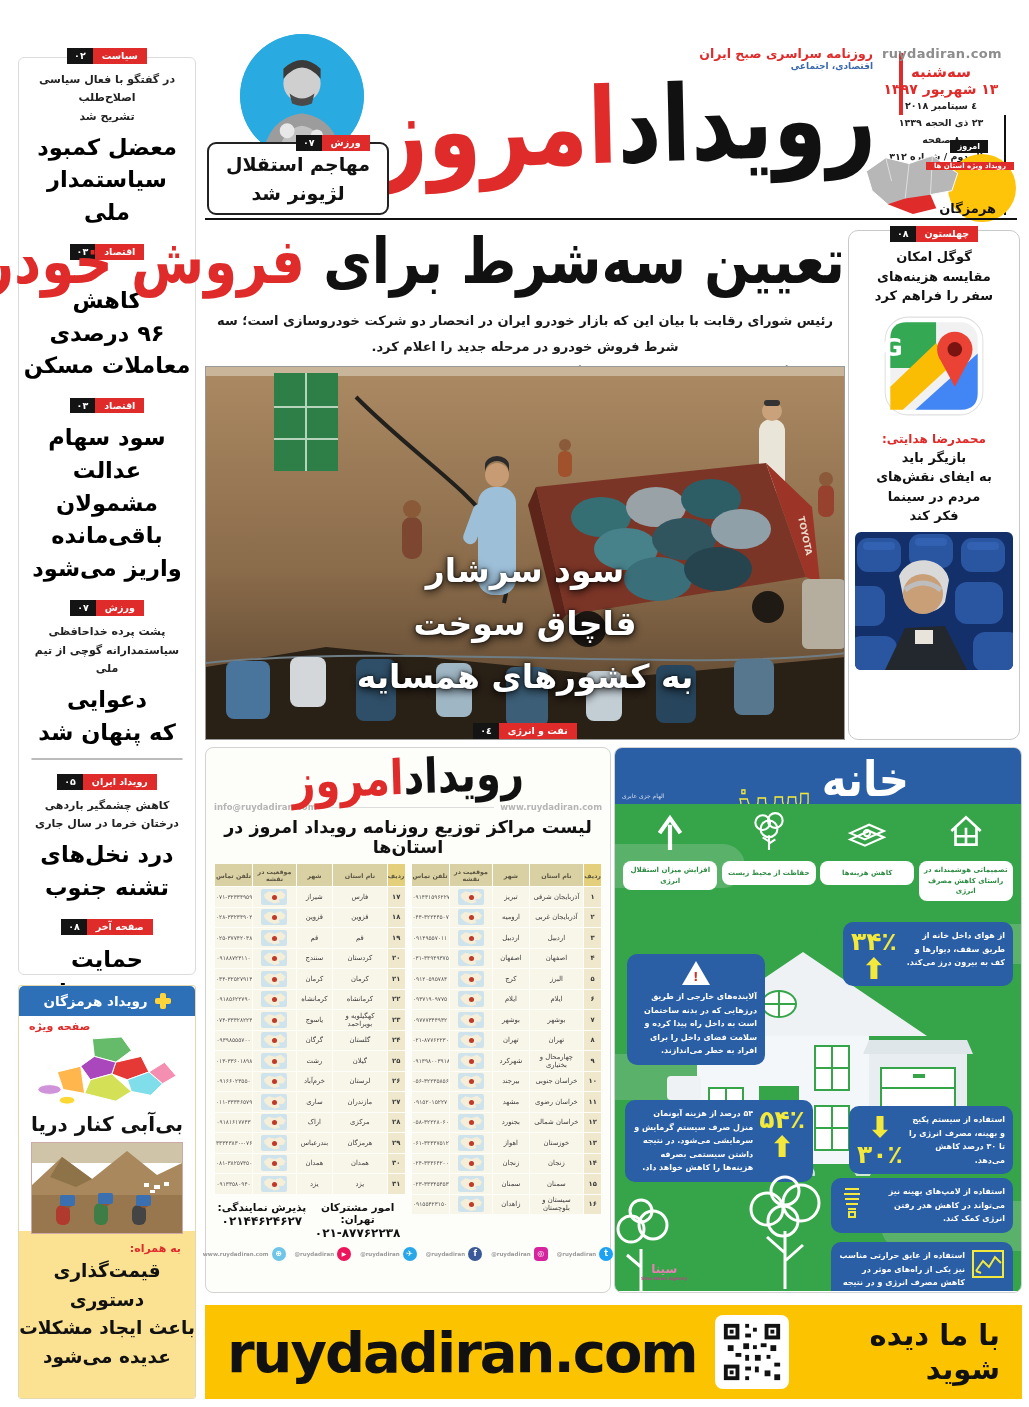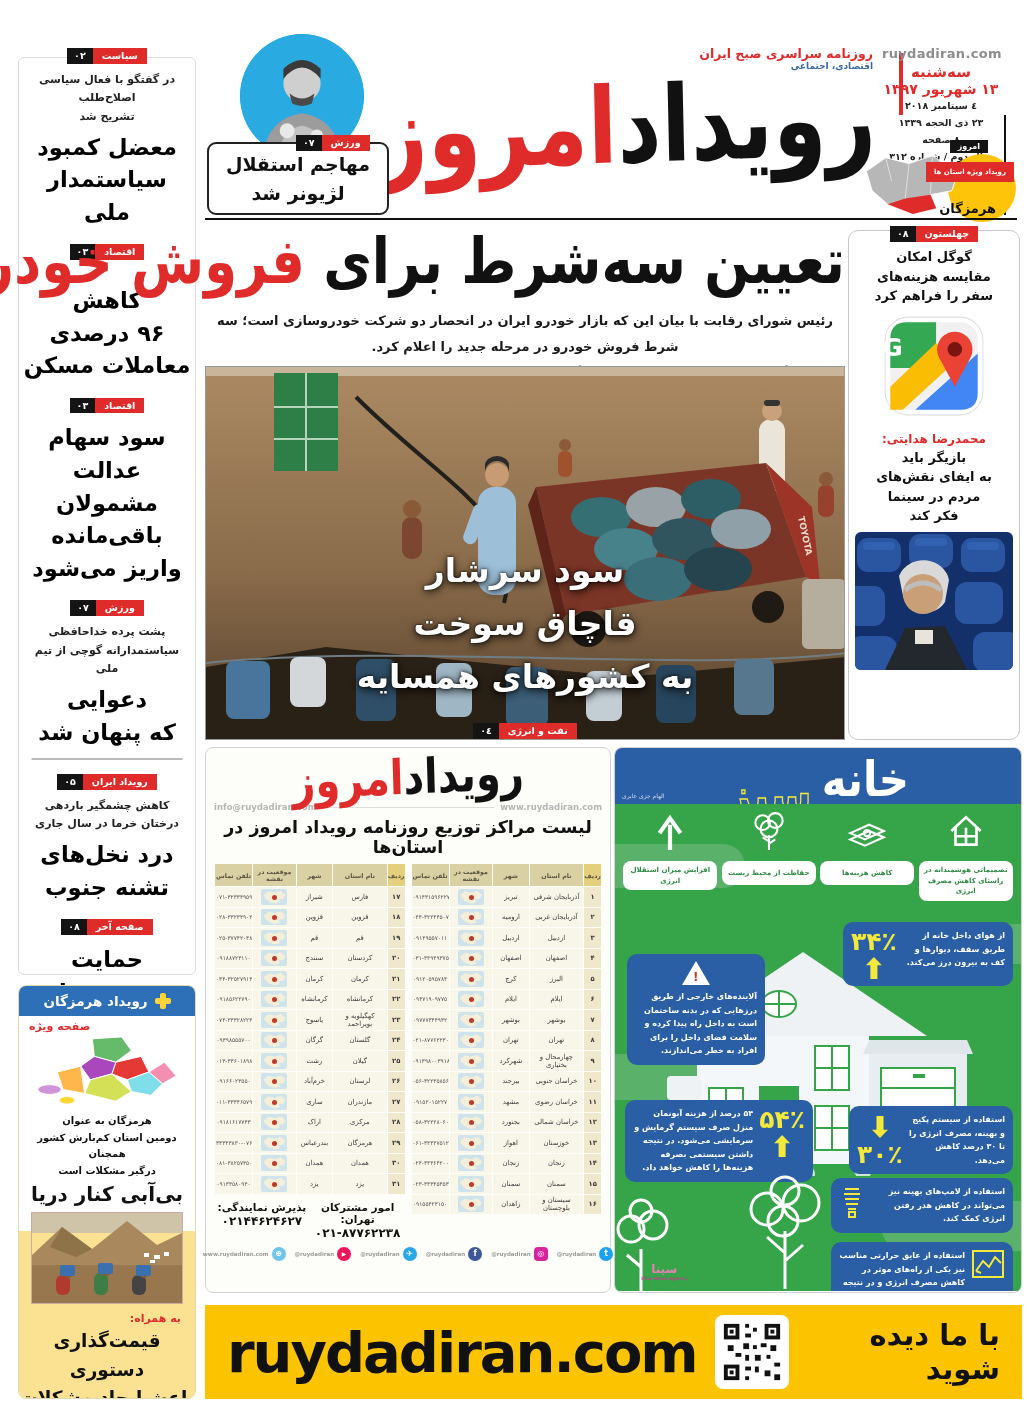--- a/index.html
+++ b/index.html
@@ -34,21 +34,21 @@
 
   
   .side{border:1px solid #dcdcdc;border-radius:6px;text-align:center;direction:rtl;
         display:flex;flex-direction:column;align-items:center;padding:0 4px}
   .k{font-size:11px;font-weight:bold;color:#222;line-height:1.7;margin:7px 0 2px}
   .h-side{font-size:22.5px;font-weight:bold;color:#000;line-height:1.45;letter-spacing:-.5px;margin:2px 0 10px}
   .side .badge{margin-top:6px}
   .side-photo{width:152px;height:168px;border-radius:3px;overflow:hidden;margin:6px 0 8px;border:1px solid #bbb}
 
   
-  .hb{border:1px solid #e3d9ae;border-radius:8px;background:#fff;overflow:hidden;direction:rtl}
+  .hb{border:1px solid #e3d9ae;border-radius:3px;background:#fff;overflow:hidden;direction:rtl}
   .hb-head{background:#2e70b8;color:#fff;font-weight:bold;font-size:13.5px;height:30px;
       display:flex;align-items:center;justify-content:center;gap:7px;border-radius:5px 5px 0 0}
   .plus-ic{position:relative;width:16px;height:16px;display:inline-block}
   .plus-ic::before,.plus-ic::after{content:"";position:absolute;background:#ffd43b;border-radius:2px}
   .plus-ic::before{left:5px;top:0;width:6px;height:16px}
   .plus-ic::after{left:0;top:5px;width:16px;height:6px}
   .hb-special{color:#e02b2b;font-weight:bold;font-size:11px;text-align:left;padding:4px 10px 0}
   .hb-kicker{font-size:10px;font-weight:bold;line-height:1.65;text-align:center;margin-top:4px}
   .hb-h1{font-size:20px;font-weight:bold;text-align:center;margin-top:3px;letter-spacing:-.5px}
   .hb-yellow{position:absolute;left:0;right:0;top:245px;bottom:0;background:#fbe293}
@@ -194,21 +194,21 @@
   </div>
 
   <div class="abs" style="left:858px;top:140px;width:160px;height:80px">
     <div class="abs" style="right:2px;top:14px;width:68px;height:68px;border-radius:50%;background:#fdc40a"></div>
     <svg class="abs" style="left:0;top:8px" width="108" height="68" viewBox="0 0 110 70">
       <path d="M8 24 L28 10 L52 16 L76 8 L102 26 L96 44 L74 48 L80 62 L56 68 L30 58 L14 44 Z" fill="#b7b7b7" stroke="#fff" stroke-width="1"></path>
       <path d="M30 58 L56 68 L80 62 L74 48 L48 52 Z" fill="#e02b2b"></path>
       <path d="M28 10 L34 34 M52 16 L48 52 M76 8 L74 48" stroke="#fff" stroke-width=".8" fill="none" opacity=".7"></path>
     </svg>
     <span class="abs" style="right:30px;top:0;background:#141414;color:#fff;font-size:8px;font-weight:bold;padding:2px 8px">امروز</span>
-    <span class="abs" style="right:4px;top:22px;background:#e02b2b;color:#fff;font-size:7px;font-weight:bold;padding:6px 8px;white-space:nowrap">رویداد ویژه استان ها</span>
+    <span class="abs" style="right:4px;top:22px;background:#e02b2b;color:#fff;font-size:7px;font-weight:bold;padding:0 8px;white-space:nowrap">رویداد ویژه استان ها</span>
     <span class="abs rtl" style="right:22px;bottom:4px;font-size:13px;font-weight:bold">هرمزگان</span>
   </div>
 
   <div class="abs hdr-rule" style="left:205px;top:218px;width:812px"></div>
 
   <div class="abs side" style="left:18px;top:57px;width:178px;height:918px">
     <span class="badge" style="margin-top:-10px">
         <span class="num">۰۲</span>
         <span class="lbl">سیاست</span>
       </span>
@@ -291,23 +291,20 @@
         <polygon points="84,30 110,24 118,40 96,48 80,42" fill="#e53935"></polygon>
         <polygon points="62,24 84,30 80,42 58,48 48,34" fill="#ab47bc"></polygon>
         <polygon points="96,48 118,40 132,52 120,64 100,60" fill="#80deea"></polygon>
         <polygon points="58,48 80,42 100,60 84,70 52,62" fill="#d4e157"></polygon>
         <polygon points="118,40 134,30 146,44 132,52" fill="#f48fb1"></polygon>
         <polygon points="24,40 48,34 52,62 30,58" fill="#ffb74d"></polygon>
         <ellipse cx="16" cy="58" rx="12" ry="5" fill="#ce93d8"></ellipse>
         <ellipse cx="34" cy="69" rx="8" ry="4" fill="#fdd835"></ellipse>
       </g>
     </svg>
-    <div class="hb-kicker ml" style="position:relative">هرمزگان به عنوان
-دومین استان کم‌بارش کشور همچنان
-درگیر مشکلات است</div>
     <div class="hb-h1" style="position:relative">بی‌آبی کنار دریا</div>
     <div class="hb-photo">
       <svg width="150" height="90" viewBox="0 0 150 90">
         <rect width="150" height="20" fill="#cfc4a8"></rect>
         <polygon points="0,42 30,14 60,36 95,8 125,32 150,20 150,60 0,60" fill="#a8885c"></polygon>
         <polygon points="30,14 60,36 44,44 18,34" fill="#8f7348"></polygon>
         <rect y="52" width="150" height="38" fill="#99774e"></rect>
         <g fill="#fff">
             <rect x="112" y="40" width="5" height="4"></rect>
             <rect x="122" y="42" width="6" height="4"></rect>

